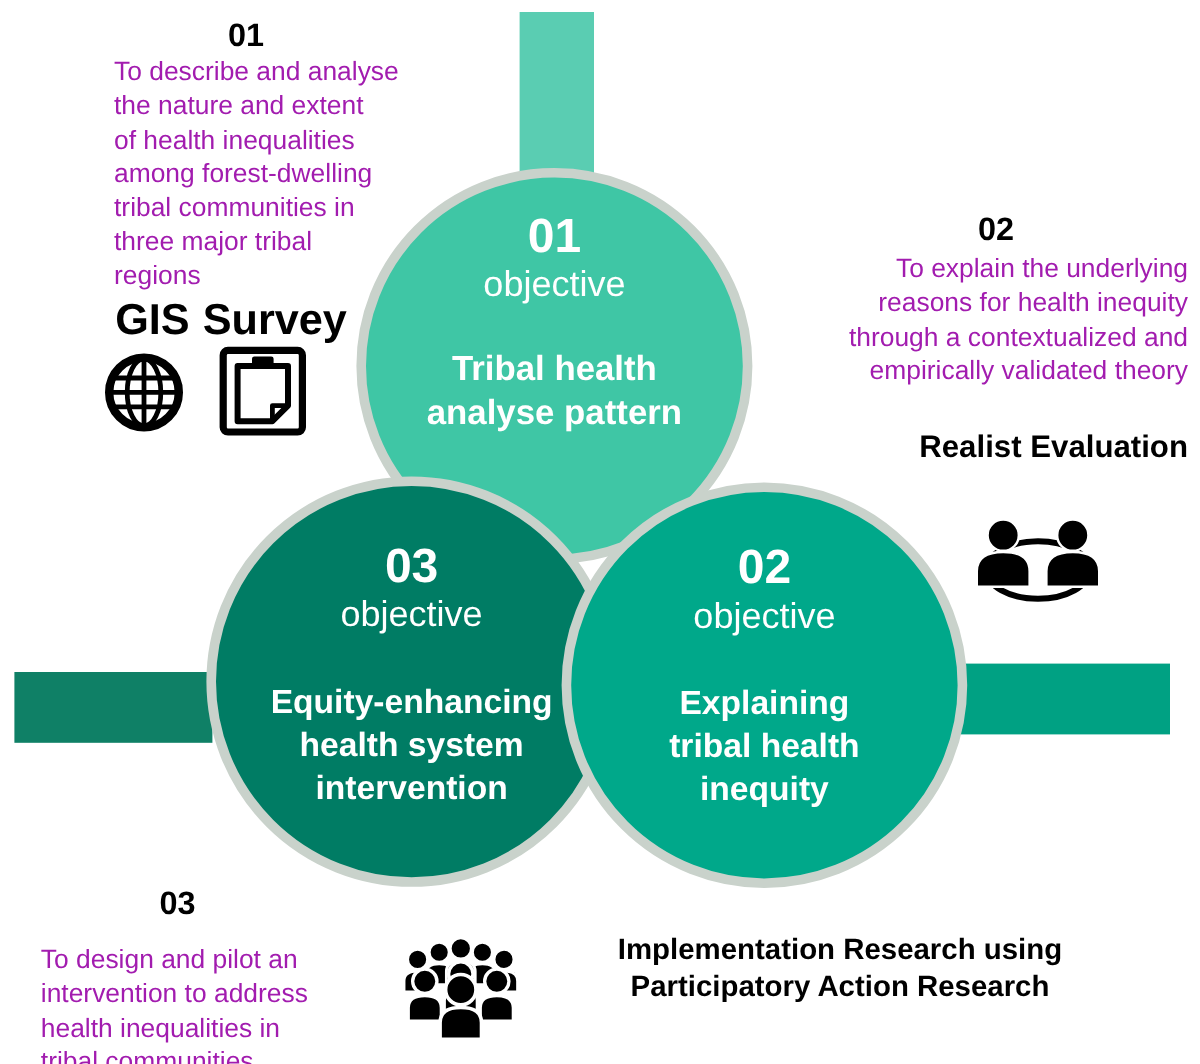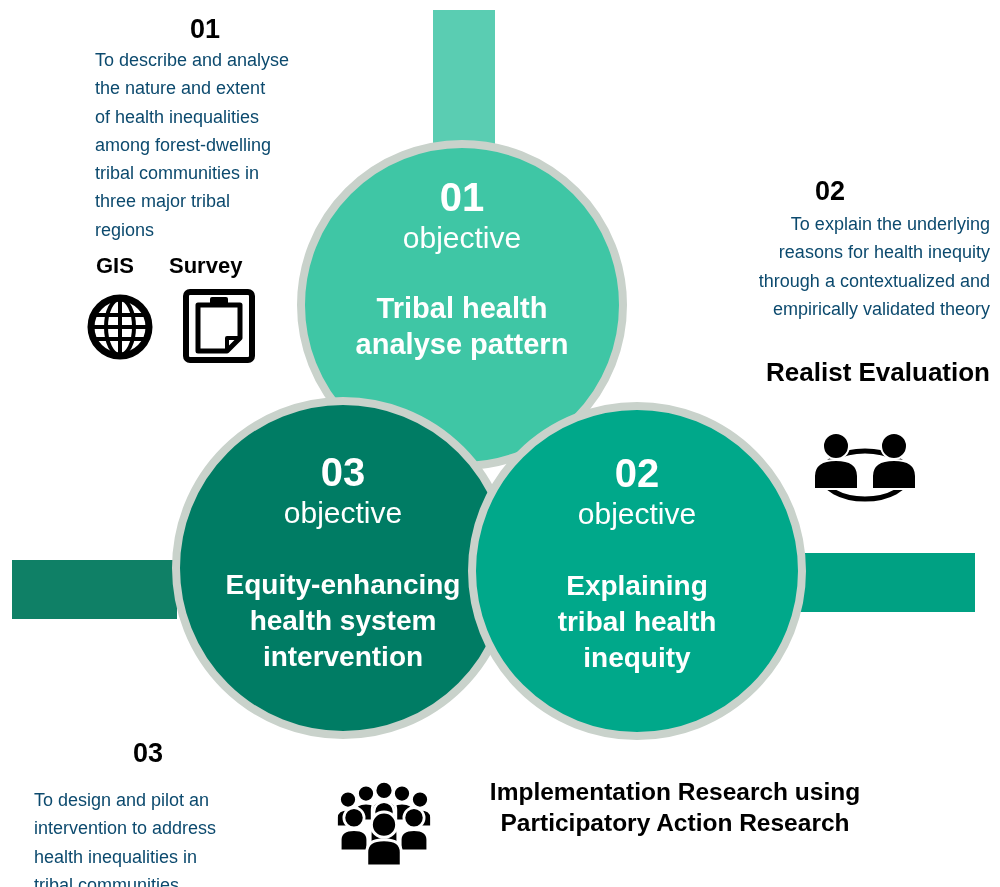--- a/index.html
+++ b/index.html
@@ -21,24 +21,24 @@
   .c1{left:297px;top:140px;width:330px;height:330px;background:#3FC6A5;z-index:2;padding-top:26px;}
   .c3{left:172px;top:397px;width:342px;height:342px;background:#007C64;z-index:3;padding-top:44px;}
   .c2{left:468px;top:402px;width:338px;height:338px;background:#00A88A;z-index:4;padding-top:40px;}
   .c-num{font-size:40px;font-weight:bold;line-height:46px;}
   .c-obj{font-size:30px;font-weight:normal;line-height:36px;}
   .c-title{margin-top:36px;font-size:28px;font-weight:bold;line-height:36px;}
   .c1 .c-title{margin-top:34px;font-size:29px;}
   
   .anno{position:absolute;z-index:5;}
   .num-head{font-size:27px;font-weight:bold;color:#000000;line-height:30px;}
-  .para{font-size:18px;color:#0c4a6e;line-height:28.3px;}
+  .para{font-size:22px;color:#a21caf;line-height:28.3px;}
   .para div{white-space:nowrap;}
   .para.right div{text-align:right;}
-  .method-label{font-size:22px;font-weight:bold;color:#000000;line-height:30px;}
+  .method-label{font-size:36px;font-weight:bold;color:#000000;line-height:30px;}
   .realist{font-size:26px;font-weight:bold;color:#000000;text-align:right;line-height:30px;}
   .bottom-note{font-size:24.5px;font-weight:bold;color:#000000;text-align:center;line-height:31px;}
   .icon-box{position:absolute;z-index:5;}
   svg{display:block;}
 </style>
 </head>
 <body>
 
 <div class="canvas">
 
@@ -148,18 +148,18 @@
       <use href="#person" transform="translate(40,40) scale(0.75)" fill="#000" stroke="#fff" stroke-width="3"></use>
       <use href="#person" transform="translate(76,40) scale(0.75)" fill="#000" stroke="#fff" stroke-width="3"></use>
       <use href="#person" transform="translate(58,38) scale(0.8)" fill="#000" stroke="#fff" stroke-width="3"></use>
       <use href="#person" transform="translate(28,68) scale(0.92)" fill="#000" stroke="#fff" stroke-width="3"></use>
       <use href="#person" transform="translate(88,68) scale(0.92)" fill="#000" stroke="#fff" stroke-width="3"></use>
       <use href="#person" transform="translate(58,62) scale(0.92)" fill="#000" stroke="#fff" stroke-width="3"></use>
       <use href="#person" transform="translate(58,80) scale(1.15)" fill="#000" stroke="#fff" stroke-width="2.6"></use>
     </svg>
   </div>
 
-  <div class="anno bottom-note" style="left:455px;top:776px;width:440px;">
+  <div class="anno bottom-note" style="left:480px;top:776px;width:440px;">
     <div>Implementation Research using</div>
     <div>Participatory Action Research</div>
   </div>
 
 </div>
 
 </body></html>

